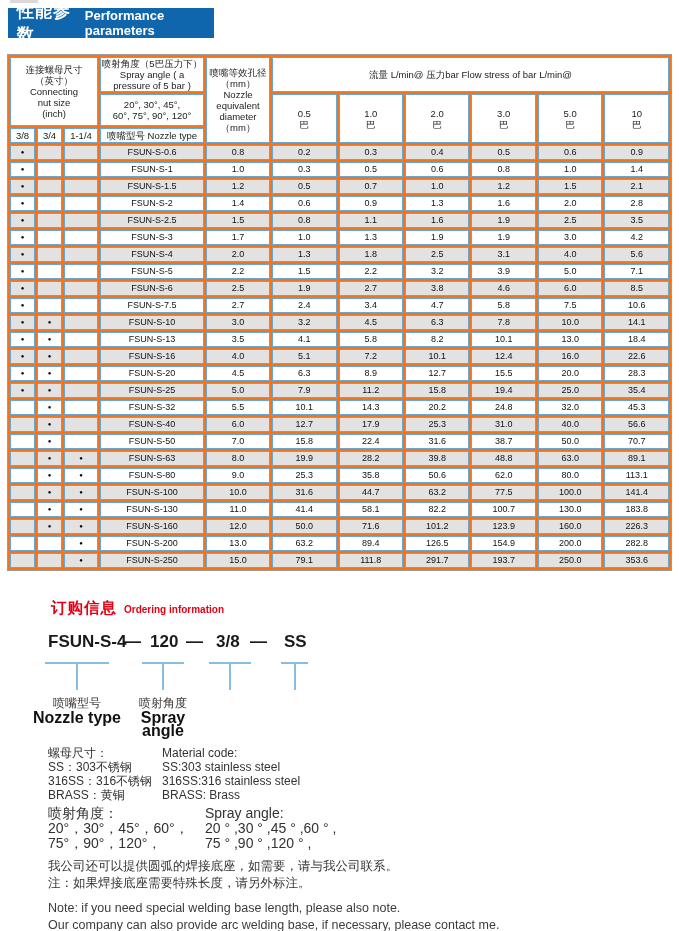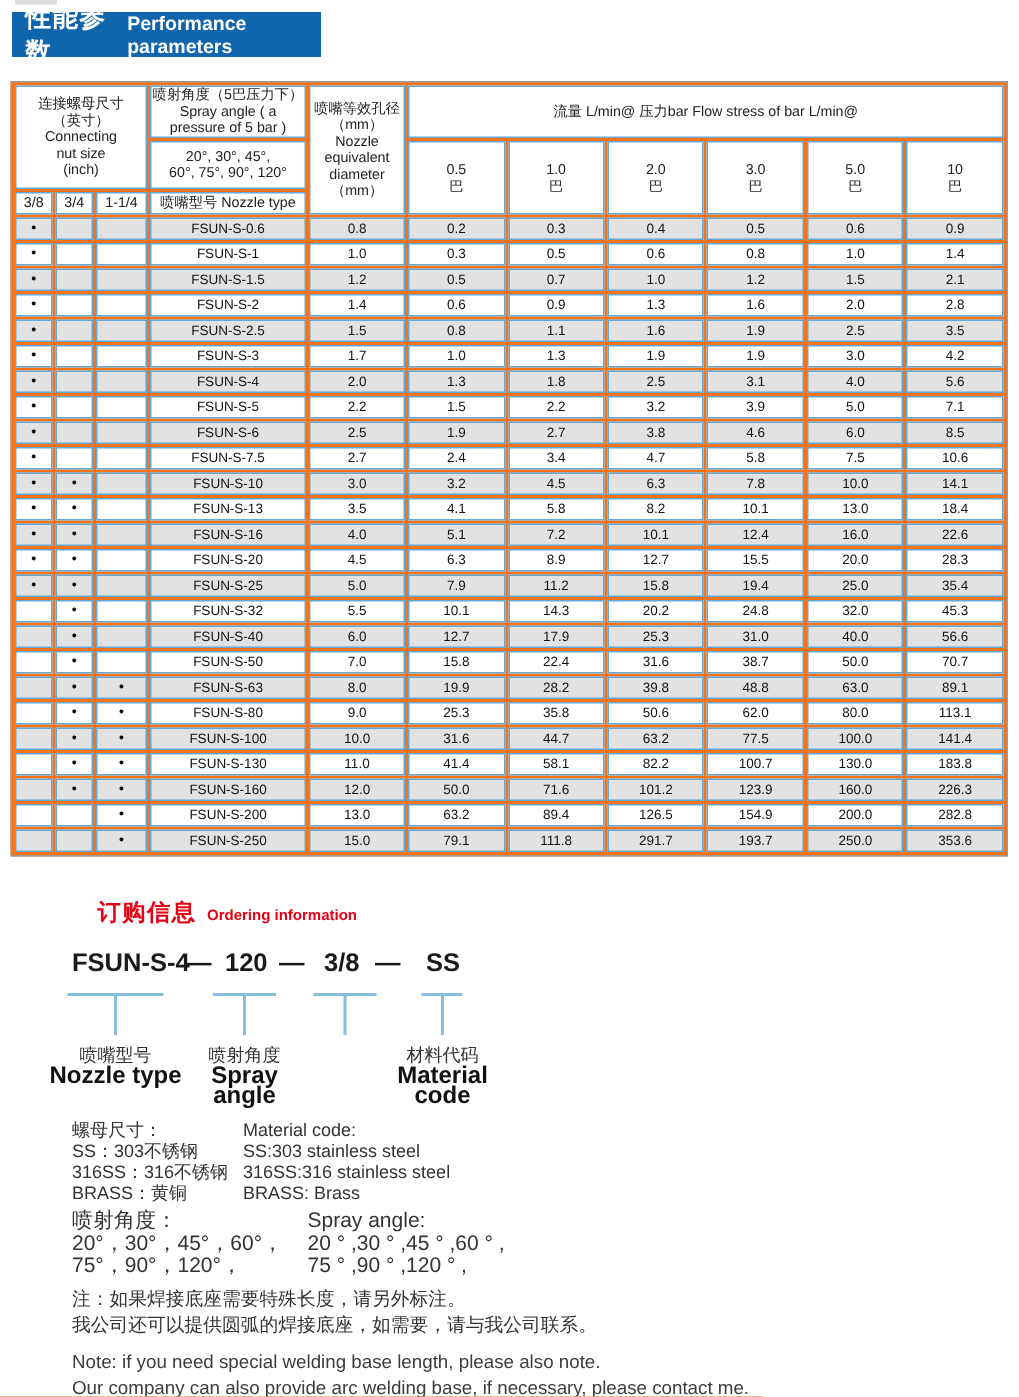--- a/index.html
+++ b/index.html
@@ -34,21 +34,21 @@
   .r2 th { height:32px; }
   .r3 th { height:15px; font-size:9.5px; }
   .h-type { font-weight:bold; }
   .h-bar div { line-height:11px; }
   tbody td { height:13px; font-size:9px; line-height:13px; color:#111; }
   tbody tr.stripe td { background:var(--row-stripe); }
   td.dot { font-size:6px; color:#000; }
   td.nozzle { font-weight:bold; }
 
   .ord-heading {
-    position:absolute; left:65px; top:598px; color:var(--accent-red);
+    position:absolute; left:51px; top:598px; color:var(--accent-red);
     display:flex; align-items:baseline; gap:7px;
   }
   .ord-heading .zh { font-size:15.5px; font-weight:bold; letter-spacing:1px; }
   .ord-heading .en { font-size:10px; font-weight:bold; }
 
   .order-diagram { position:absolute; left:0; top:632px; width:679px; height:120px; }
   .order-diagram .seg { position:absolute; top:0; font-size:17px; font-weight:bold; white-space:nowrap; }
   .s1 { left:48px; } .d1 { left:124px; } .s2 { left:150px; } .d2 { left:186px; }
   .s3 { left:216px; } .d3 { left:250px; } .s4 { left:284px; }
   .conn { position:absolute; top:30px; border-top:2px solid var(--connector-blue); height:28px; }
@@ -505,24 +505,20 @@
   <div class="conn c4"></div>
 
   <div class="ord-label l1">
     <div class="zh">喷嘴型号</div>
     <div class="en">Nozzle type</div>
   </div>
   <div class="ord-label l2">
     <div class="zh">喷射角度</div>
     <div class="en">Spray angle</div>
   </div>
-  <div class="ord-label l4">
-    <div class="zh">材料代码</div>
-    <div class="en">Material code</div>
-  </div>
 </div>
 
 <div class="col-block mat-zh">
   <div>螺母尺寸：</div>
   <div>SS：303不锈钢</div>
   <div>316SS：316不锈钢</div>
   <div>BRASS：黄铜</div>
 </div>
 <div class="col-block mat-en">
   <div>Material code:</div>
@@ -536,19 +532,19 @@
   <div>20°，30°，45°，60°，</div>
   <div>75°，90°，120°，</div>
 </div>
 <div class="col-block ang-en">
   <div>Spray angle:</div>
   <div>20 ° ,30 ° ,45 ° ,60 ° ,</div>
   <div>75 ° ,90 ° ,120 ° ,</div>
 </div>
 
 <div class="notes">
+  <div>我公司还可以提供圆弧的焊接底座，如需要，请与我公司联系。</div>
   <div>注：如果焊接底座需要特殊长度，请另外标注。</div>
-  <div>我公司还可以提供圆弧的焊接底座，如需要，请与我公司联系。</div>
   <div class="en-group">
     <div>Note: if you need special welding base length, please also note.</div>
     <div>Our company can also provide arc welding base, if necessary, please contact me.</div>
   </div>
 </div>
 
 </body></html>

